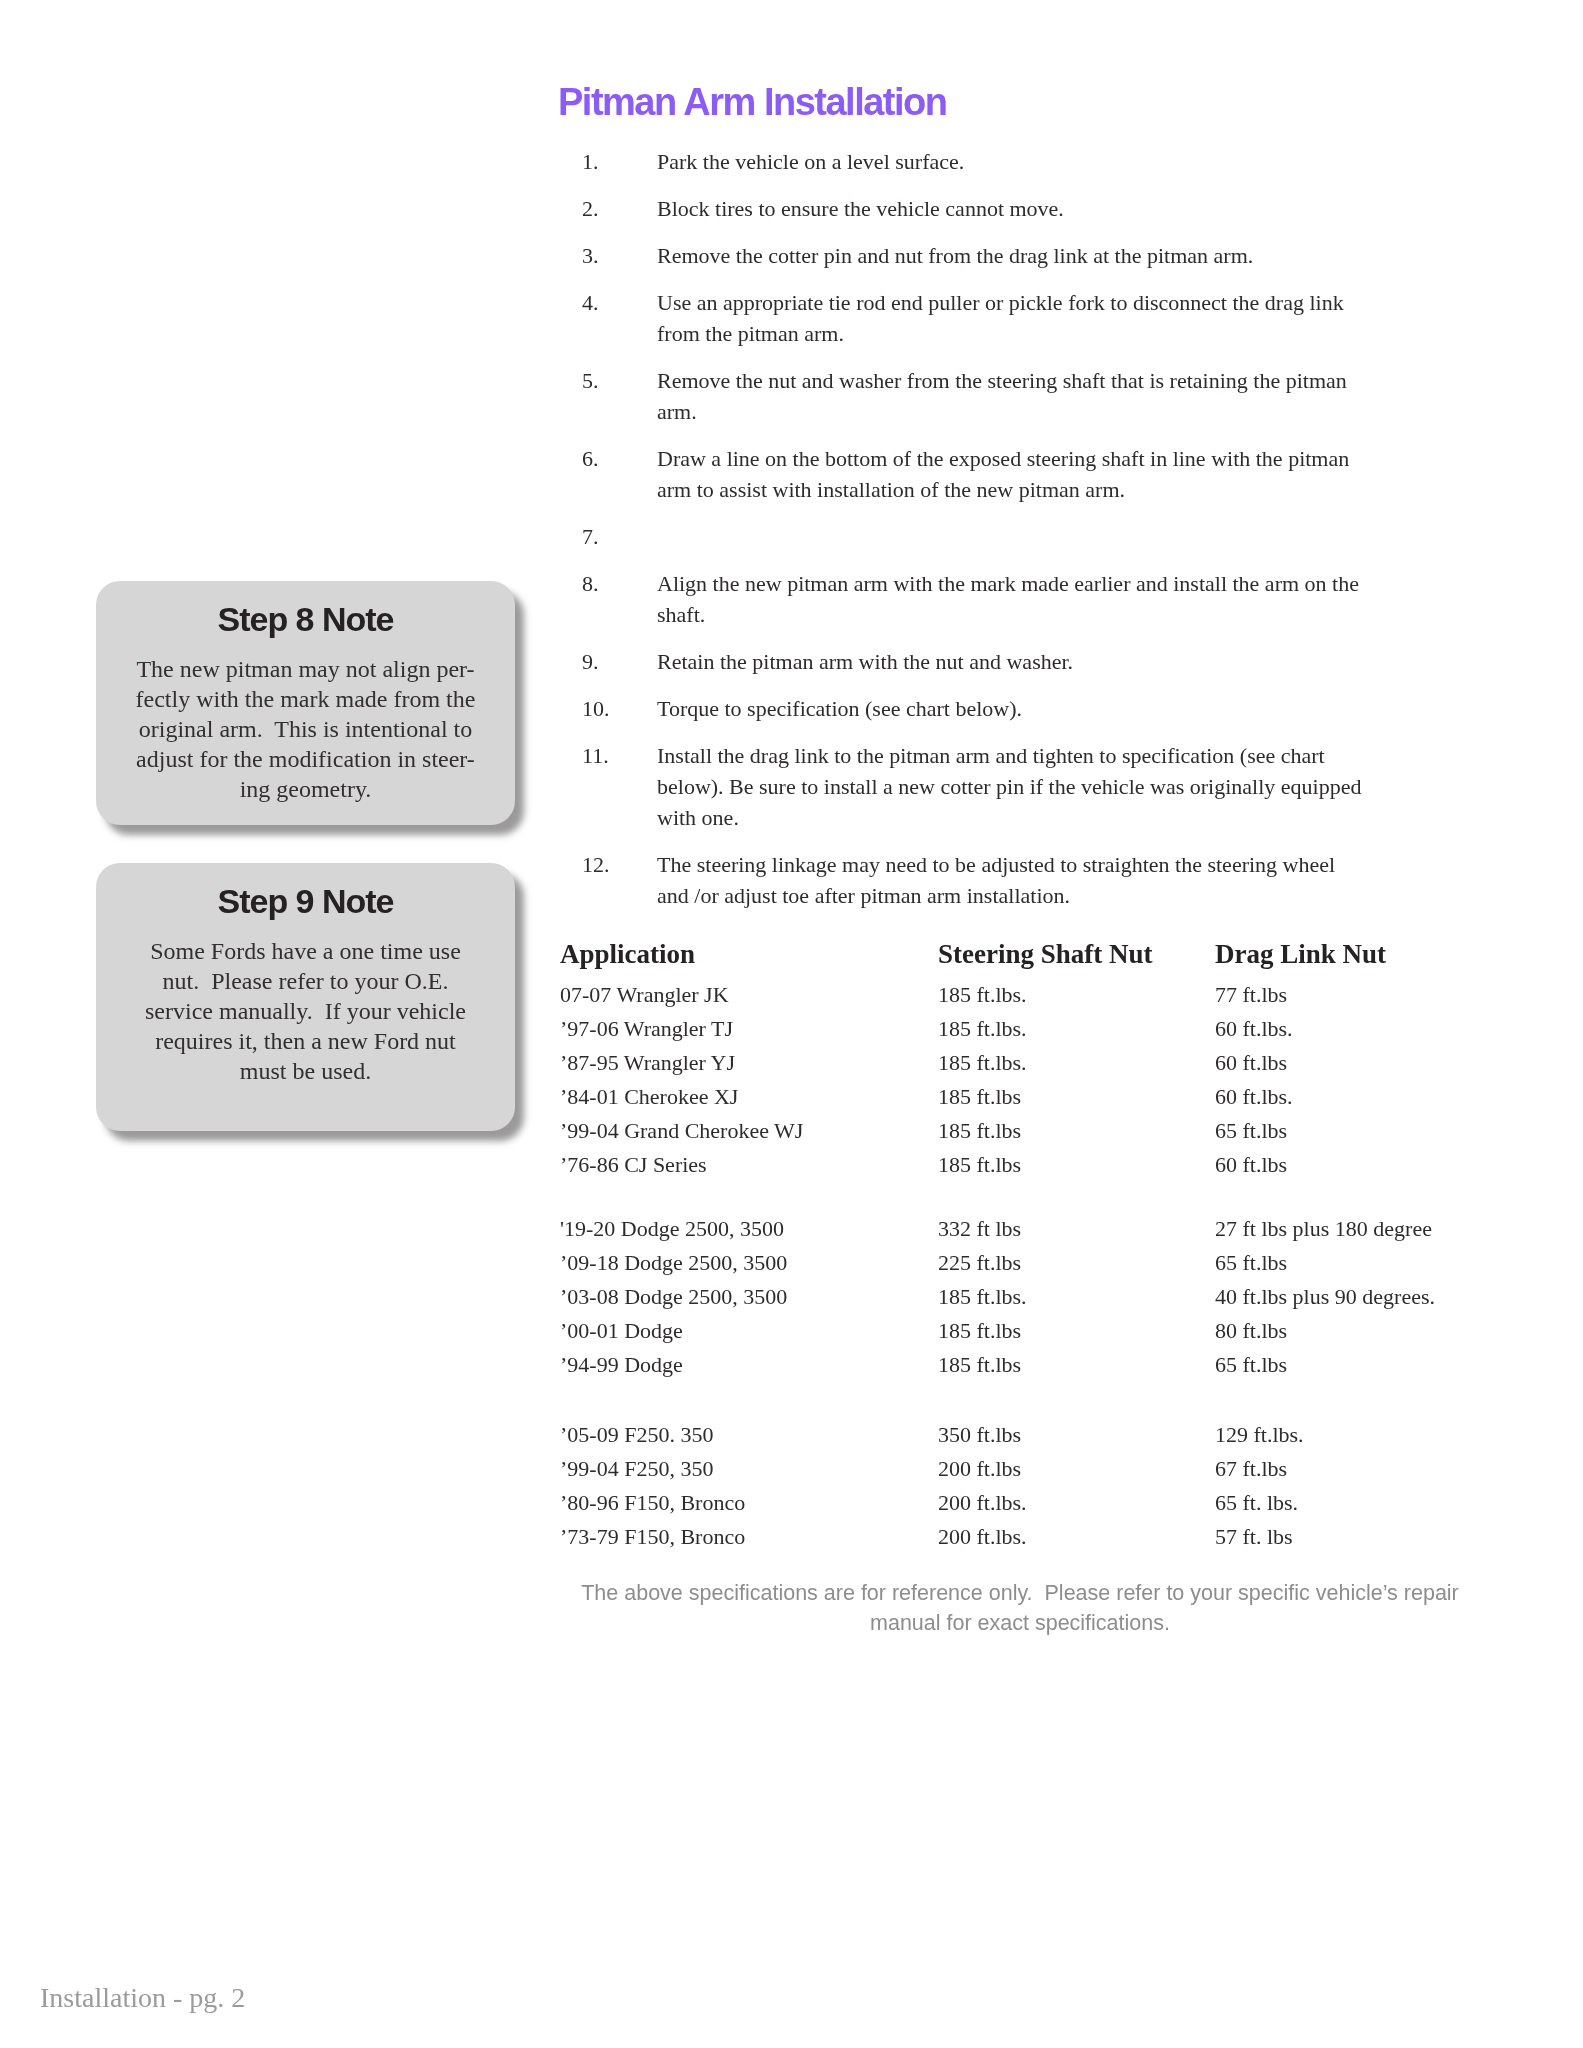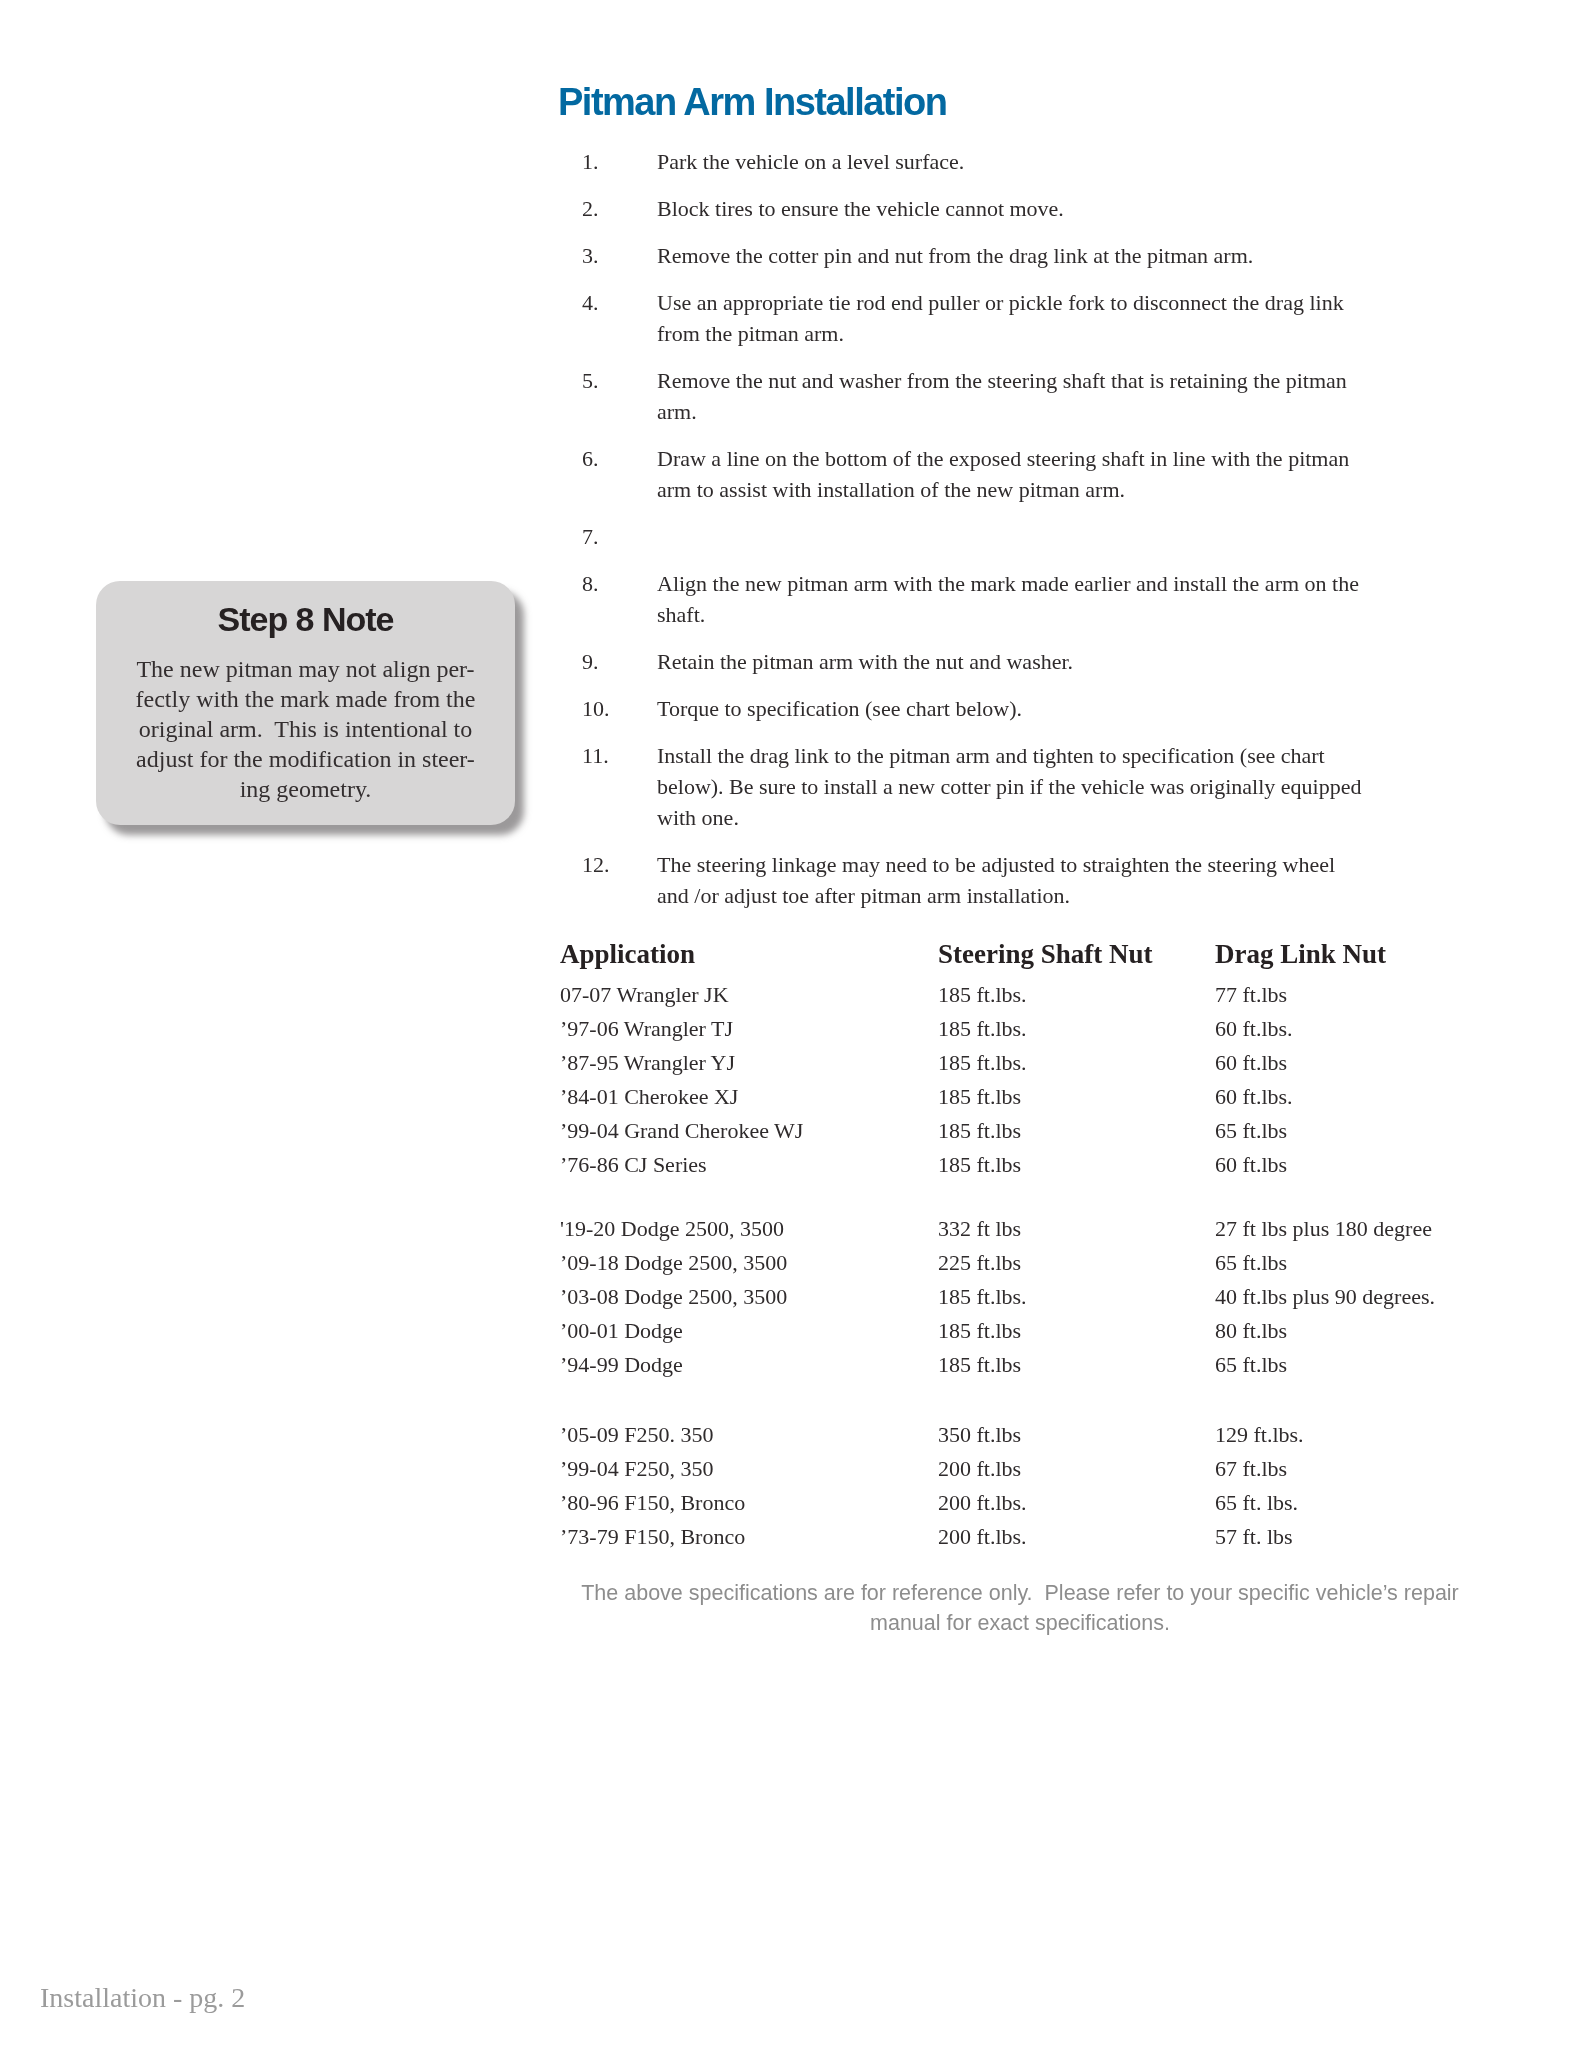--- a/index.html
+++ b/index.html
@@ -14,21 +14,21 @@
   }
   .doc-title{
     position:absolute;
     left:558px; top:82px;
     margin:0;
     font-family:"Liberation Sans", sans-serif;
     font-weight:bold;
     font-size:38px;
     letter-spacing:-1.5px;
     line-height:1.1;
-    color:#0369a1;
+    color:#8b5cf6;
   }
   ol.steps{
     position:absolute;
     left:560px; top:146px;
     width:900px;
     margin:0; padding:0;
     list-style:none;
   }
   ol.steps li{
     display:grid;
@@ -178,20 +178,28 @@
 
   <div class="note note-8">
     <h2>Step 8 Note</h2>
     <div class="note-body">The new pitman may not align per-
 fectly with the mark made from the
 original arm.  This is intentional to
 adjust for the modification in steer-
 ing geometry.</div>
   </div>
 
+  <div class="note note-9">
+    <h2>Step 9 Note</h2>
+    <div class="note-body">Some Fords have a one time use
+nut.  Please refer to your O.E.
+service manually.  If your vehicle
+requires it, then a new Ford nut
+must be used.</div>
+  </div>
 
   <div class="spec-table">
     <div class="spec-header">
       <span>Application</span>
       <span>Steering Shaft Nut</span>
       <span>Drag Link Nut</span>
     </div>
     <div id="spec-groups">
         <div class="spec-group g1">
           <div class="spec-row">

